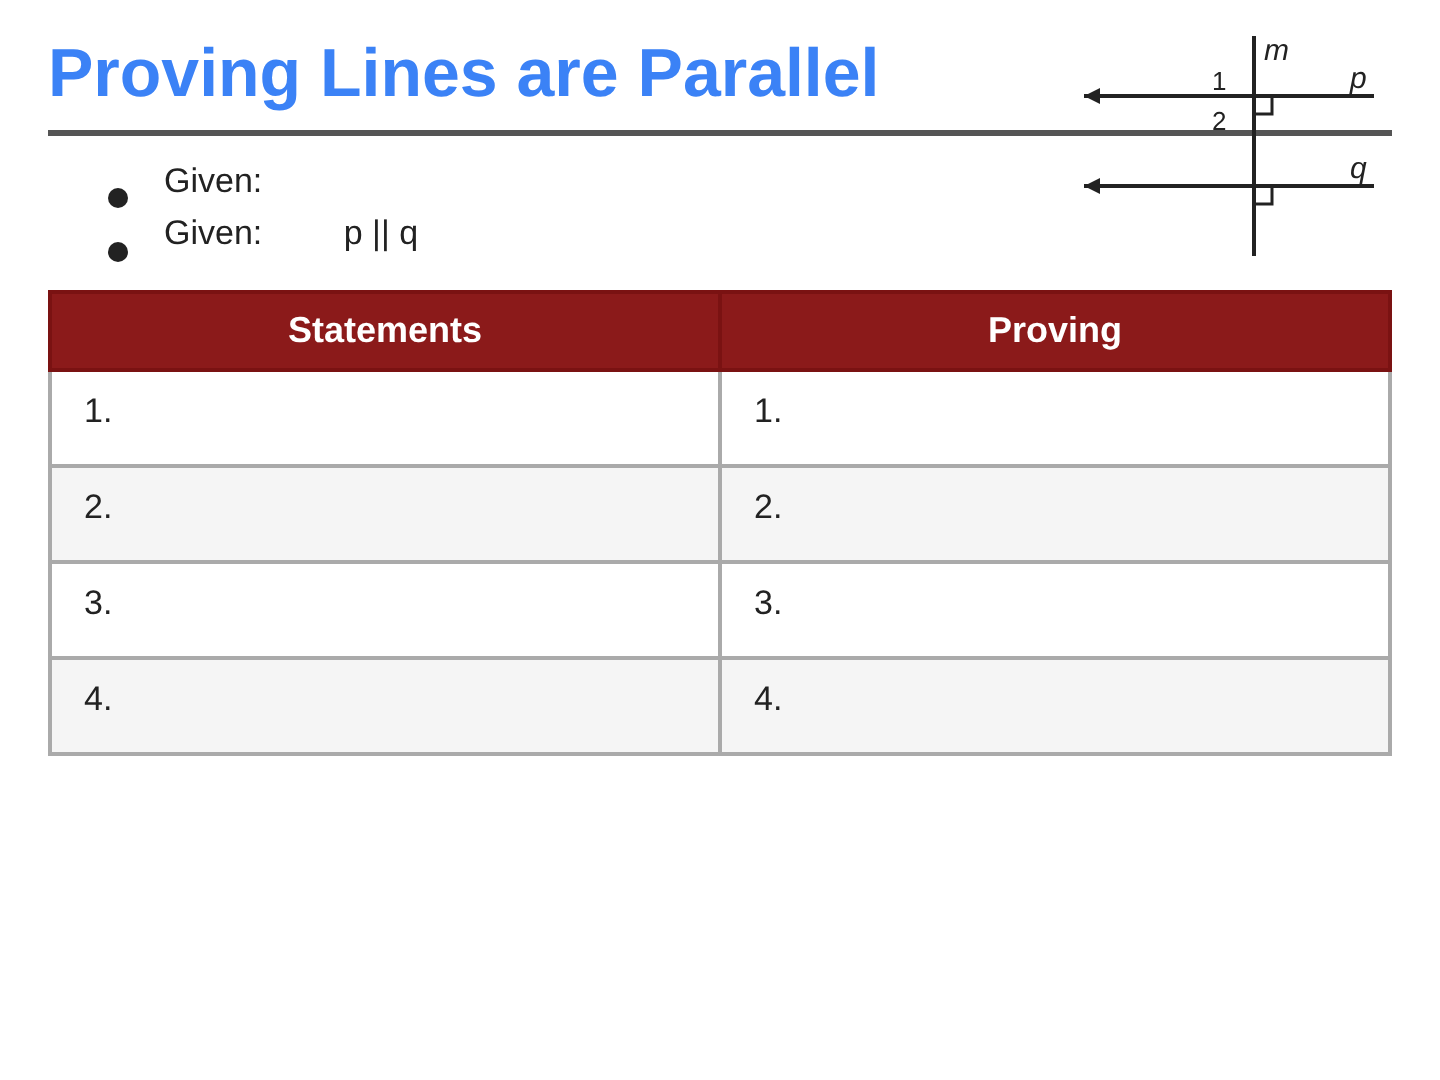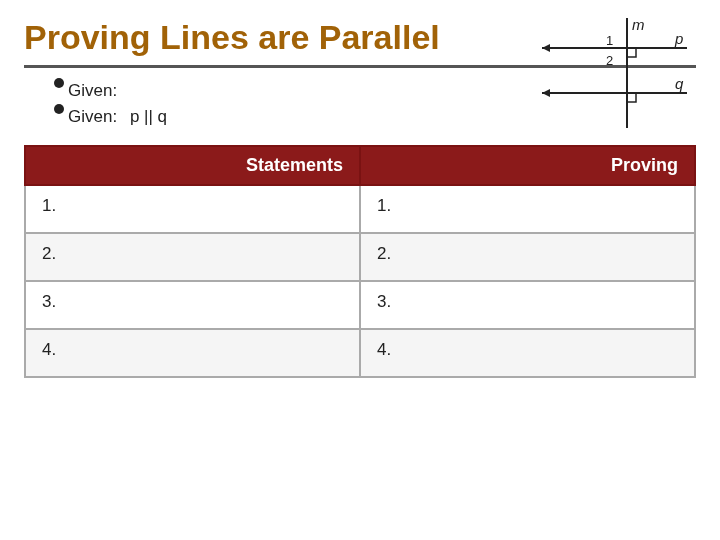--- a/index.html
+++ b/index.html
@@ -23,21 +23,21 @@
 
     .title-area {
       display: flex;
       align-items: center;
       margin-bottom: 8px;
     }
 
     .title-text {
       font-size: 34px;
       font-weight: bold;
-      color: #a16207;
+      color: #3b82f6;
       flex: 1;
     }
 
     .title-underline {
       border: none;
       border-top: 3px solid #555;
       margin-bottom: 10px;
     }
 
     
@@ -54,22 +54,22 @@
       margin-left: 30px;
       margin-bottom: 14px;
       margin-top: 6px;
     }
 
     .given-prove p {
       font-size: 17px;
       color: #222;
       line-height: 1.55;
       display: flex;
-      align-items: flex-start;
-      gap: 4px;
+      align-items: flex-end;
+      gap: 18px;
     }
 
     .bullet {
       display: inline-block;
       width: 10px;
       height: 10px;
       background: #222;
       border-radius: 50%;
       flex-shrink: 0;
     }
@@ -80,21 +80,21 @@
       border-collapse: collapse;
       margin-top: 4px;
     }
 
     .proof-table th {
       background: #8B1A1A;
       color: #fff;
       font-size: 18px;
       font-weight: bold;
       padding: 8px 16px;
-      text-align: right;
+      text-align: center;
       border: 2px solid #7a1212;
     }
 
     .proof-table td {
       border: 2px solid #aaa;
       padding: 10px 16px;
       font-size: 17px;
       color: #222;
       vertical-align: top;
       height: 48px;

